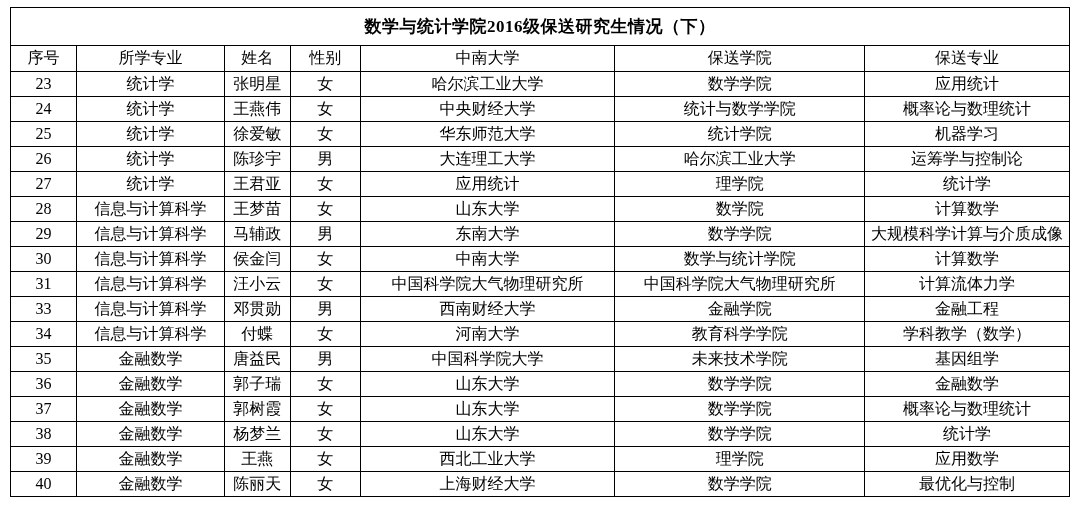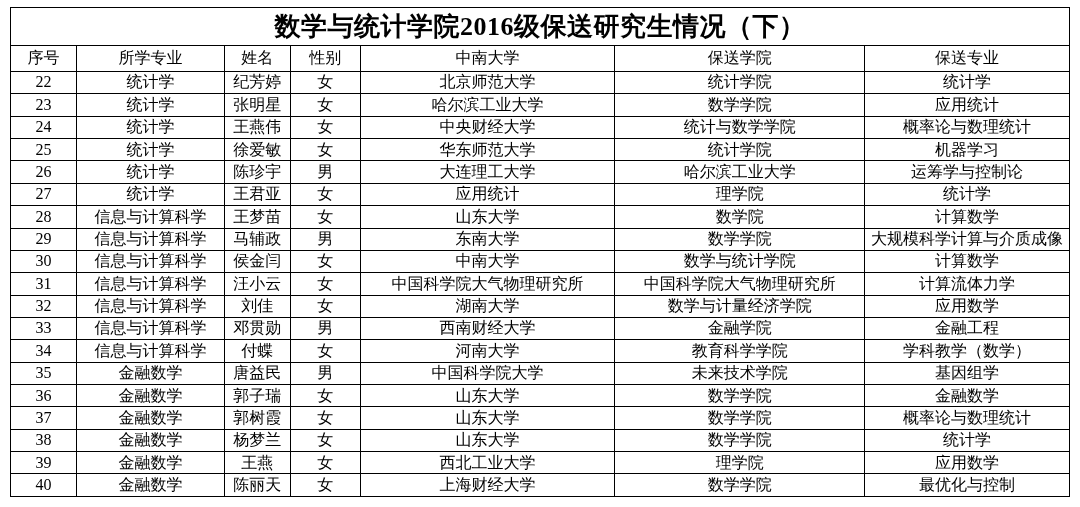--- a/index.html
+++ b/index.html
@@ -30,21 +30,21 @@
     text-align: center;
     vertical-align: middle;
     font-size: 16px;
     font-weight: normal;
     line-height: 1.15;
     overflow: hidden;
     white-space: nowrap;
   }
   .doc-table tr.title-row td {
     height: 37px;
-    font-size: 26px;
+    font-size: 17px;
     font-weight: bold;
     letter-spacing: 0.5px;
   }
   .doc-table tr.header-row th {
     height: 25px;
     text-align: center;
   }
   .doc-table tr.data-row td {
     height: 21px;
   }
@@ -79,29 +79,20 @@
       <th>所学专业</th>
       <th>姓名</th>
       <th>性别</th>
       <th>中南大学</th>
       <th>保送学院</th>
       <th>保送专业</th>
     </tr>
   </thead>
   <tbody>
 
-  <tr class="data-row">
-      <td>22</td>
-      <td>统计学</td>
-      <td>纪芳婷</td>
-      <td>女</td>
-      <td>北京师范大学</td>
-      <td>统计学院</td>
-      <td>统计学</td>
-    </tr>
       <tr class="data-row">
       <td>23</td>
       <td>统计学</td>
       <td>张明星</td>
       <td>女</td>
       <td>哈尔滨工业大学</td>
       <td>数学学院</td>
       <td>应用统计</td>
     </tr>
       <tr class="data-row">
@@ -168,29 +159,20 @@
       <td>计算数学</td>
     </tr>
       <tr class="data-row">
       <td>31</td>
       <td>信息与计算科学</td>
       <td>汪小云</td>
       <td>女</td>
       <td>中国科学院大气物理研究所</td>
       <td>中国科学院大气物理研究所</td>
       <td>计算流体力学</td>
-    </tr>
-      <tr class="data-row">
-      <td>32</td>
-      <td>信息与计算科学</td>
-      <td>刘佳</td>
-      <td>女</td>
-      <td>湖南大学</td>
-      <td>数学与计量经济学院</td>
-      <td>应用数学</td>
     </tr>
       <tr class="data-row">
       <td>33</td>
       <td>信息与计算科学</td>
       <td>邓贯勋</td>
       <td>男</td>
       <td>西南财经大学</td>
       <td>金融学院</td>
       <td>金融工程</td>
     </tr>

